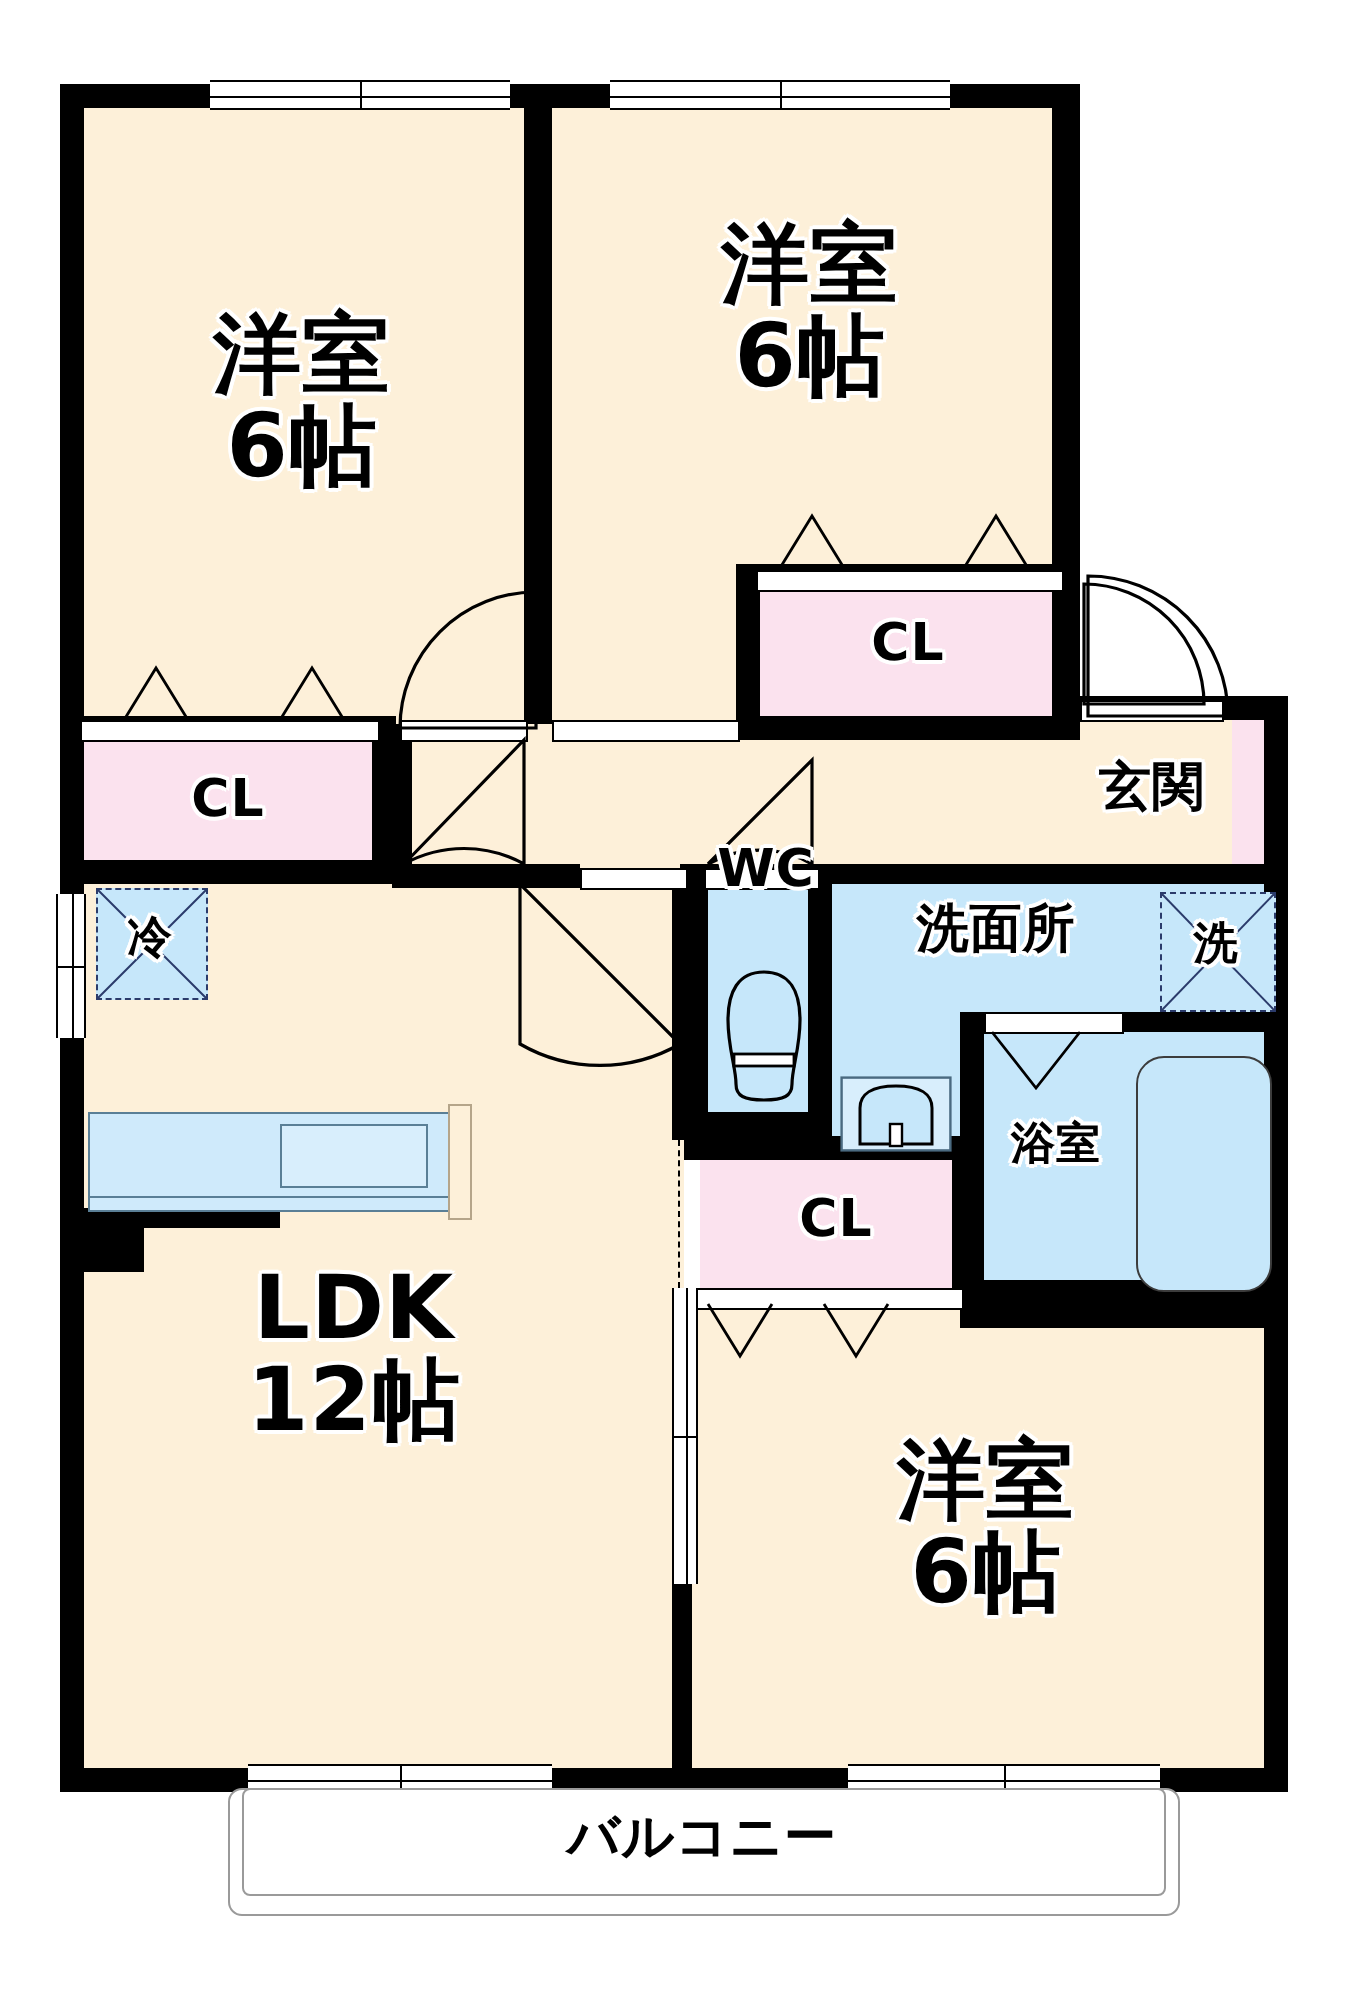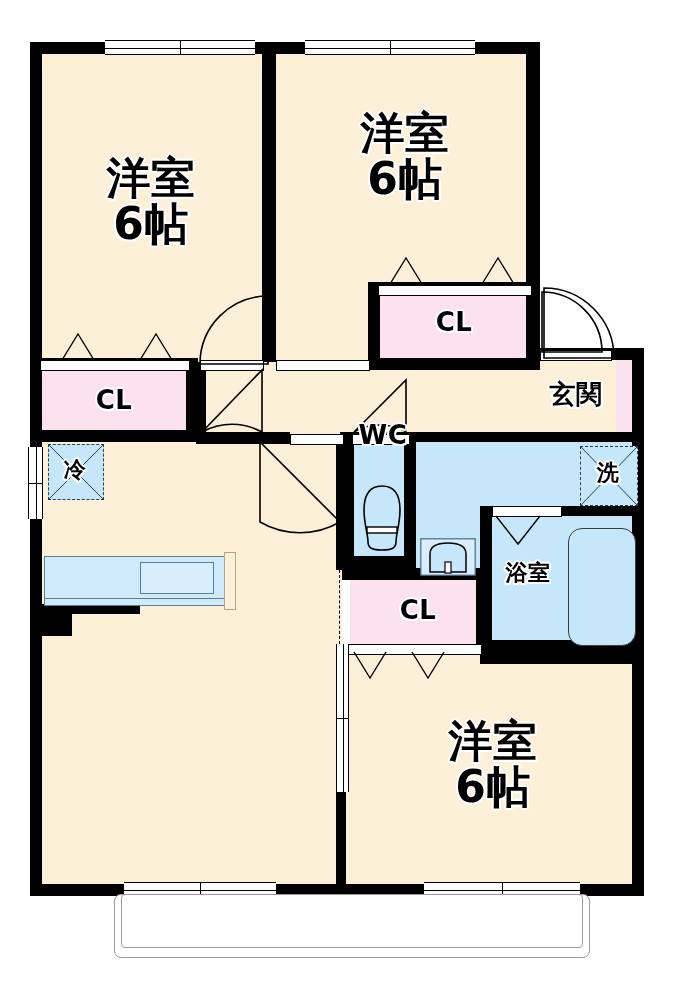--- a/index.html
+++ b/index.html
@@ -358,37 +358,41 @@
       <rect x="0.8" y="0.8" width="54.4" height="36.4" fill="#d8eefc" stroke="#4a6a80" stroke-width="1.2"></rect>
       <path d="M 10 34 L 10 16 C 10 9 16 5 28 5 C 40 5 46 9 46 16 L 46 34 Z" fill="#c6e7fa" stroke="#000" stroke-width="1.5"></path>
       <rect x="25" y="24" width="6" height="11" fill="#ffffff" stroke="#000" stroke-width="1.2"></rect>
     </svg>
   </div>
 
   <div class="tub" style="left:568px; top:528px; width:66px; height:116px;"></div>
 
   <div class="balcony" style="left:114px; top:894px; width:474px; height:62px;"></div>
   <div class="balcony-inner" style="left:121px; top:894px; width:460px; height:52px;"></div>
+  <div class="lbl lbl-md" style="left:114px; top:906px; width:474px;">バルコニー</div>
 
   <div class="lbl lbl-xl" style="left:30px; top:155px; width:242px;">洋室
 6帖</div>
 
   <div class="lbl lbl-xl" style="left:272px; top:110px; width:266px;">洋室
 6帖</div>
 
   <div class="lbl lbl-xl" style="left:342px; top:718px; width:302px;">洋室
 6帖</div>
 
+  <div class="lbl lbl-xl" style="left:44px; top:632px; width:266px;">LDK
+12帖</div>
 
   <div class="lbl lbl-md" style="left:40px; top:387px; width:148px;">CL</div>
 
   <div class="lbl lbl-md" style="left:378px; top:309px; width:152px;">CL</div>
 
   <div class="lbl lbl-md" style="left:350px; top:597px; width:136px;">CL</div>
 
   <div class="lbl lbl-md" style="left:534px; top:381px; width:84px;">玄関</div>
 
   <div class="lbl lbl-md" style="left:352px; top:422px; width:62px;">WC</div>
 
+  <div class="lbl lbl-md" style="left:424px; top:452px; width:148px;">洗面所</div>
 
   <div class="lbl lbl-sm" style="left:492px; top:562px; width:72px;">浴室</div>
 
 </div>
 
 </body></html>

